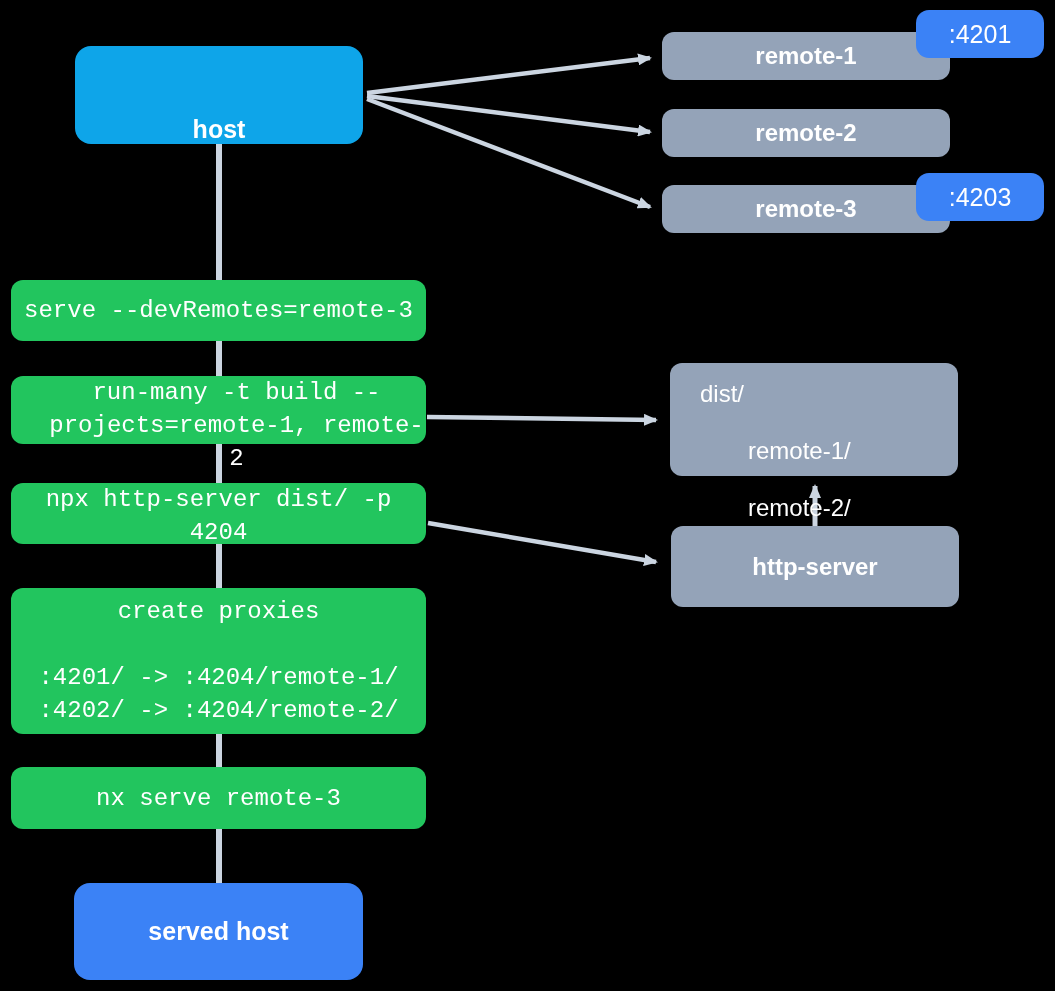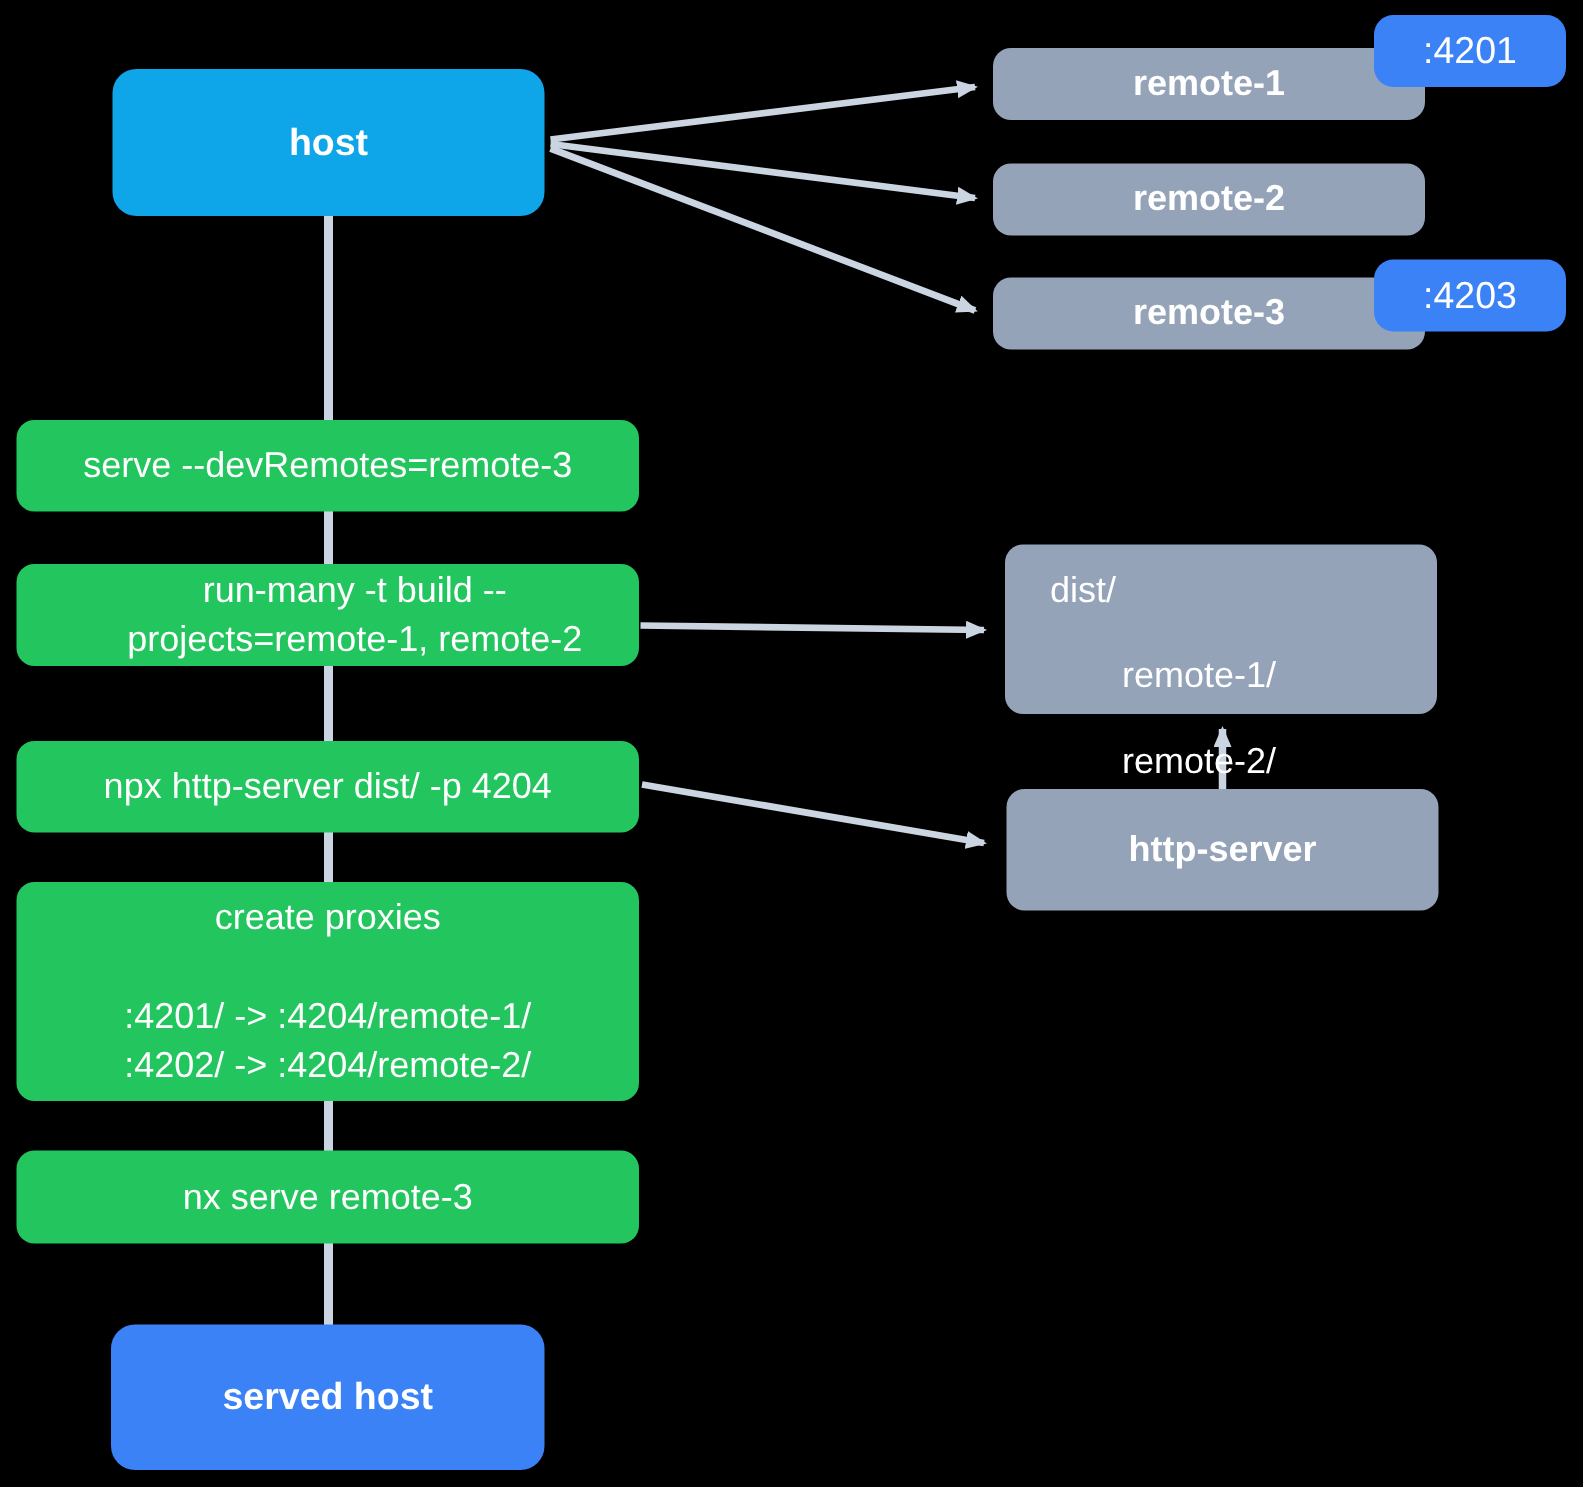--- a/index.html
+++ b/index.html
@@ -31,21 +31,21 @@
     color: #ffffff;
     display: flex;
     align-items: center;
     justify-content: center;
     text-align: center;
   }
   .host-node {
     left: 75px; top: 46px; width: 288px; height: 98px;
     background: #0ea5e9;
     border-radius: 16px;
-    font-size: 25px; font-weight: bold;
+    font-size: 25px; font-weight: bold; align-items: flex-end;
   }
   .served-host-node {
     left: 74px; top: 883px; width: 289px; height: 97px;
     background: #3b82f6;
     border-radius: 16px;
     font-size: 25px; font-weight: bold;
   }
   .remote-node {
     left: 662px; width: 288px; height: 48px;
     background: #94a3b8;
@@ -64,24 +64,25 @@
   }
   .badge-1 { top: 10px; }
   .badge-2 { top: 97px; }
   .badge-3 { top: 173px; }
   .step-node {
     left: 11px; width: 415px;
     background: #22c55e;
     border-radius: 12px;
     font-size: 24px;
     flex-direction: column;
+    font-family: Liberation Mono, monospace;
   }
   .step-0 { top: 280px; height: 61px; }
   .step-1 { top: 376px; height: 68px; padding-left: 36px; }
-  .step-2 { top: 494px; height: 61px; }
+  .step-2 { top: 483px; height: 61px; }
   .step-3 { top: 588px; height: 146px; }
   .step-4 { top: 767px; height: 62px; }
   .tline {
     display: block;
     line-height: 33px;
     min-height: 33px;
     width: 100%;
   }
   .dist-node {
     left: 670px; top: 363px; width: 288px; height: 113px;

